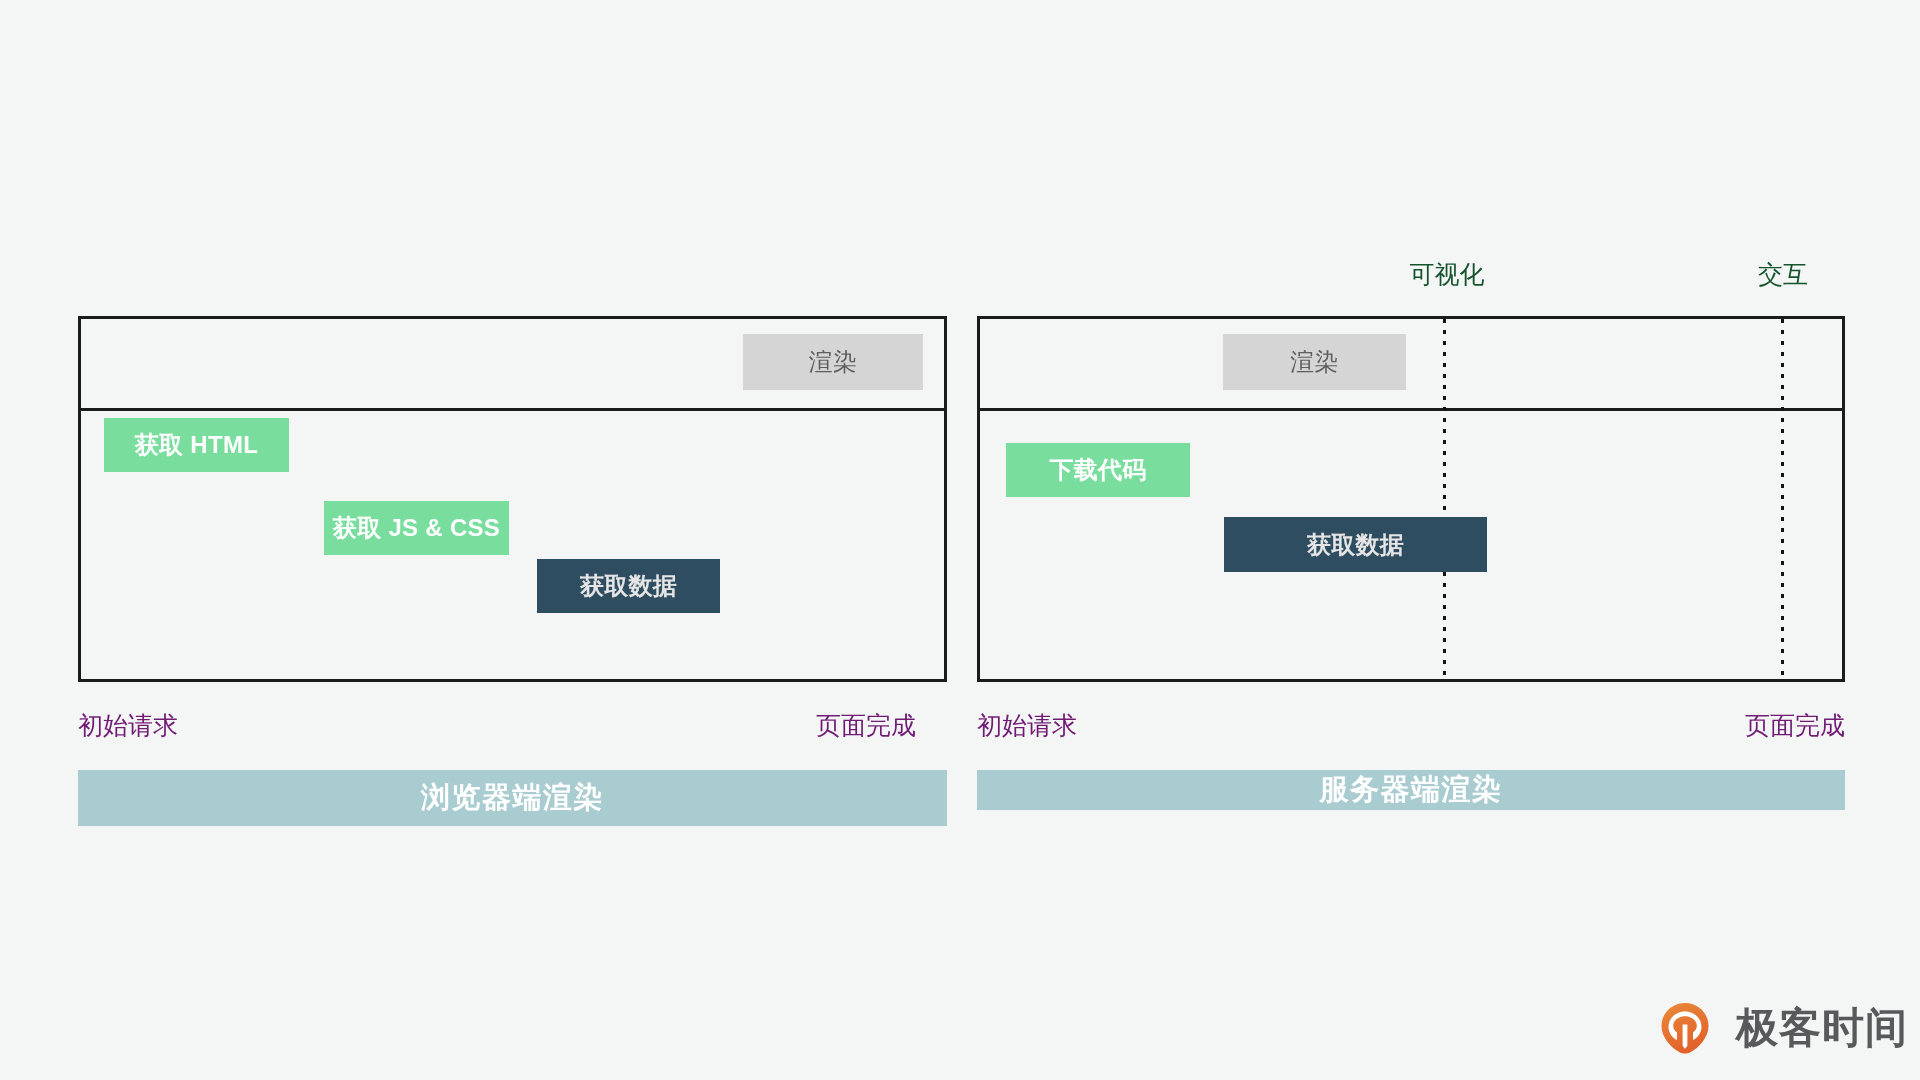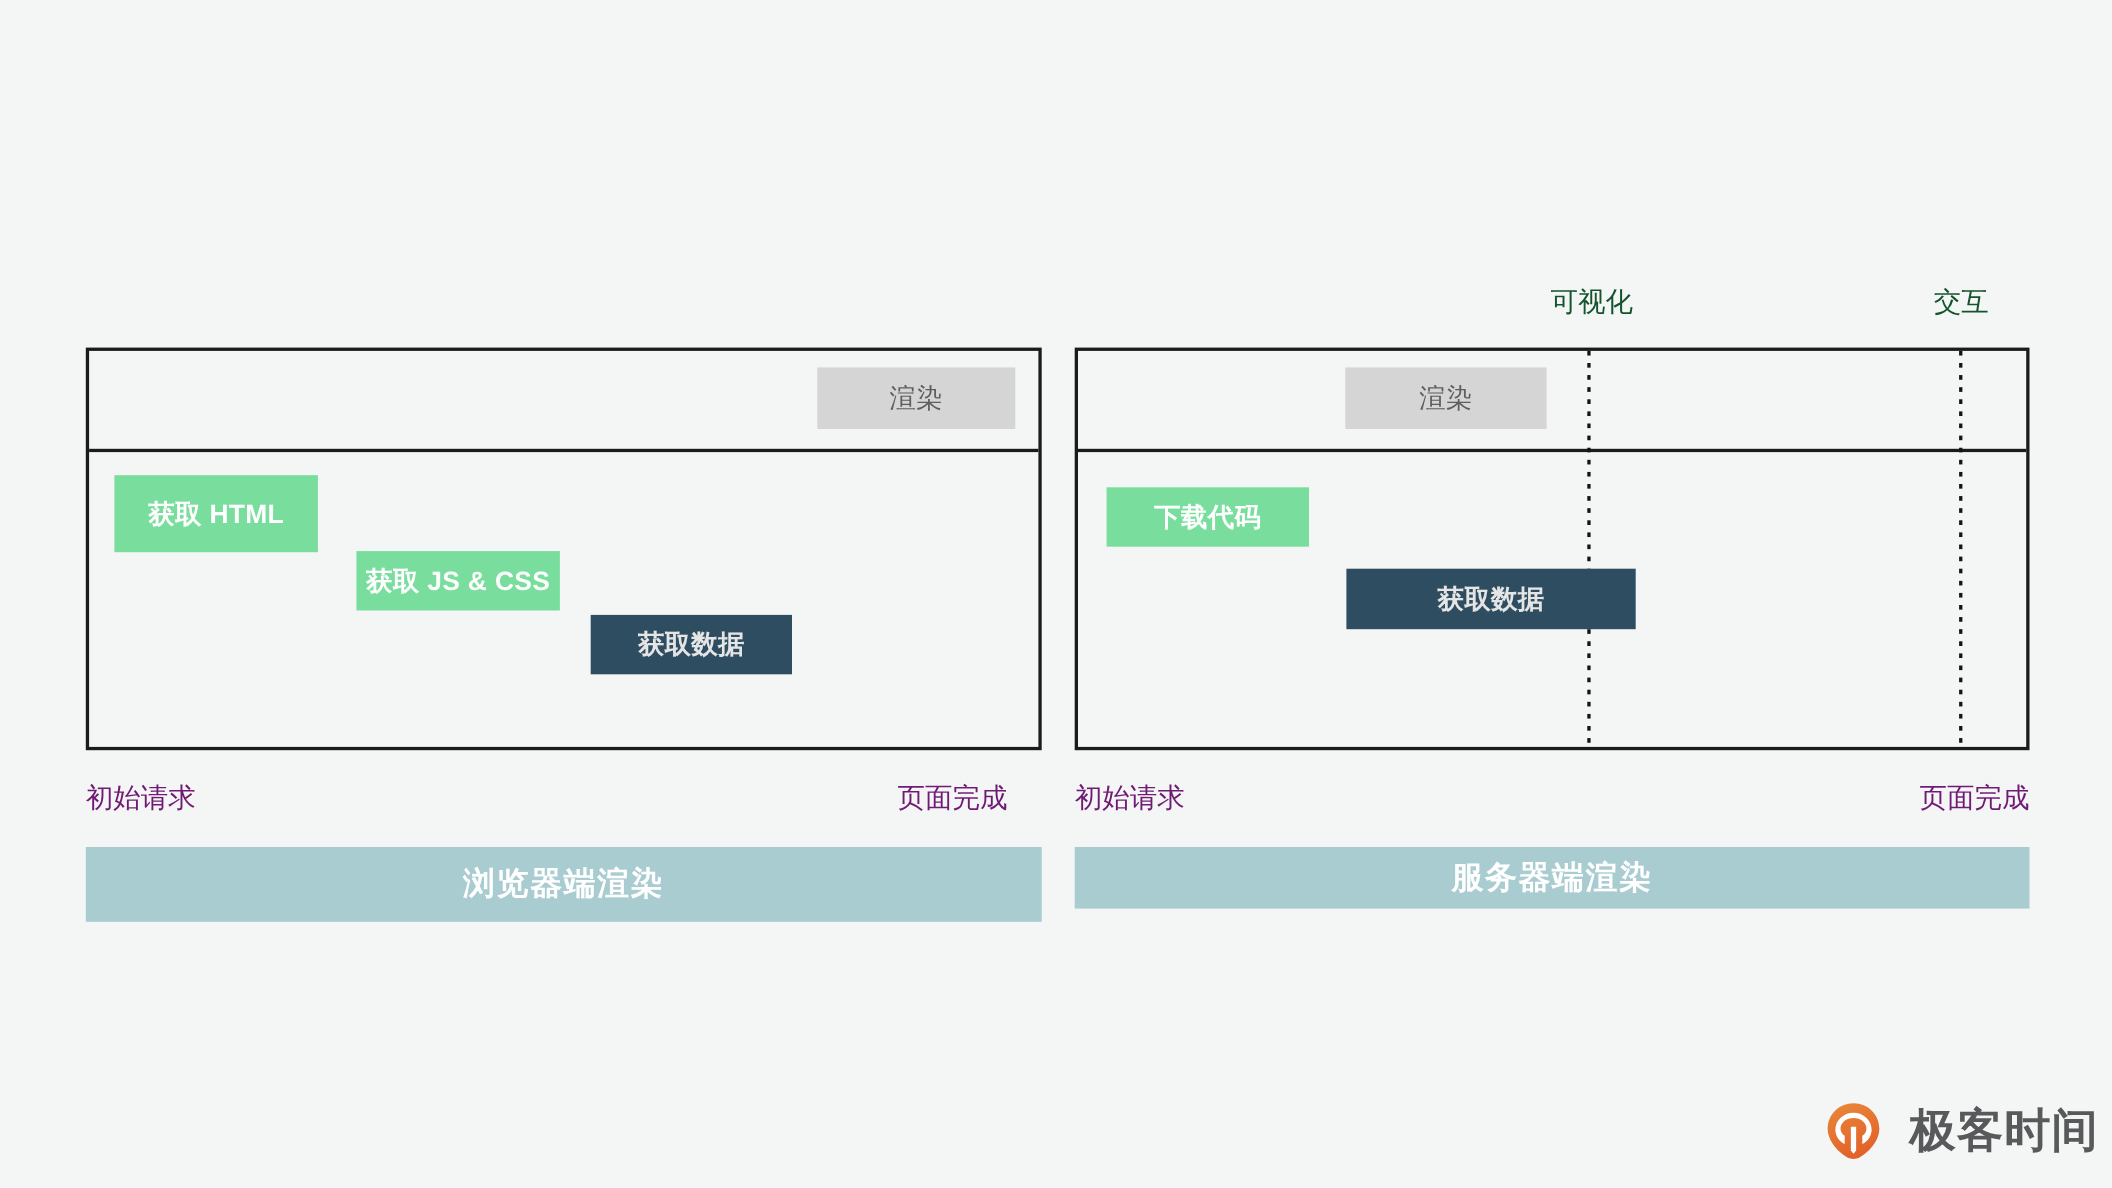--- a/index.html
+++ b/index.html
@@ -113,30 +113,30 @@
 <body>
 
 <div class="stage">
 
   <div class="panel" style="left:78px; top:316px; width:869px; height:366px;">
     <div class="row-divider" style="top:89px;"></div>
   </div>
 
   <div class="bar gray" style="left:743px; top:334px; width:180px; height:56px;">渲染</div>
 
-  <div class="bar green" style="left:104px; top:432px; width:185px; height:70px;">获取 HTML</div>
+  <div class="bar green" style="left:104px; top:418px; width:185px; height:54px;">获取 HTML</div>
 
   <div class="bar green" style="left:324px; top:501px; width:185px; height:54px;">获取 JS &amp; CSS</div>
 
   <div class="bar dark" style="left:537px; top:559px; width:183px; height:54px;">获取数据</div>
 
   <div class="endpoint" style="left:78px; top:709px;">初始请求</div>
   <div class="endpoint right-align" style="left:916px; top:709px;">页面完成</div>
 
-  <div class="ribbon" style="left:78px; top:770px; width:869px; height:68px;">浏览器端渲染</div>
+  <div class="ribbon" style="left:78px; top:770px; width:869px; height:56px;">浏览器端渲染</div>
 
   <div class="panel" style="left:977px; top:316px; width:868px; height:366px;">
     <div class="row-divider" style="top:89px;"></div>
   </div>
 
   <div class="milestone-label" style="left:1447px; top:258px;">可视化</div>
   <div class="milestone-label" style="left:1783px; top:258px;">交互</div>
 
   <div class="dotline" style="left:1443px; top:319px; height:360px;"></div>
   <div class="dotline" style="left:1781px; top:319px; height:360px;"></div>
@@ -144,21 +144,21 @@
   <div class="bar gray" style="left:1223px; top:334px; width:183px; height:56px;">渲染</div>
 
 
   <div class="bar green" style="left:1006px; top:443px; width:184px; height:54px;">下载代码</div>
 
   <div class="bar dark" style="left:1224px; top:517px; width:263px; height:55px;">获取数据</div>
 
   <div class="endpoint" style="left:977px; top:709px;">初始请求</div>
   <div class="endpoint right-align" style="left:1845px; top:709px;">页面完成</div>
 
-  <div class="ribbon" style="left:977px; top:770px; width:868px; height:56px;">服务器端渲染</div>
+  <div class="ribbon" style="left:977px; top:770px; width:868px; height:40px;">服务器端渲染</div>
 
   <div class="brand" style="left:1658px; top:1000px;">
     <span class="brand-mark">
       <svg width="54" height="54" viewBox="0 0 54 54" aria-hidden="true">
         <defs>
           <linearGradient id="gtg" x1="0" y1="0" x2="0.4" y2="1">
             <stop offset="0" stop-color="#e98a3a"></stop>
             <stop offset="1" stop-color="#e2622a"></stop>
           </linearGradient>
         </defs>

